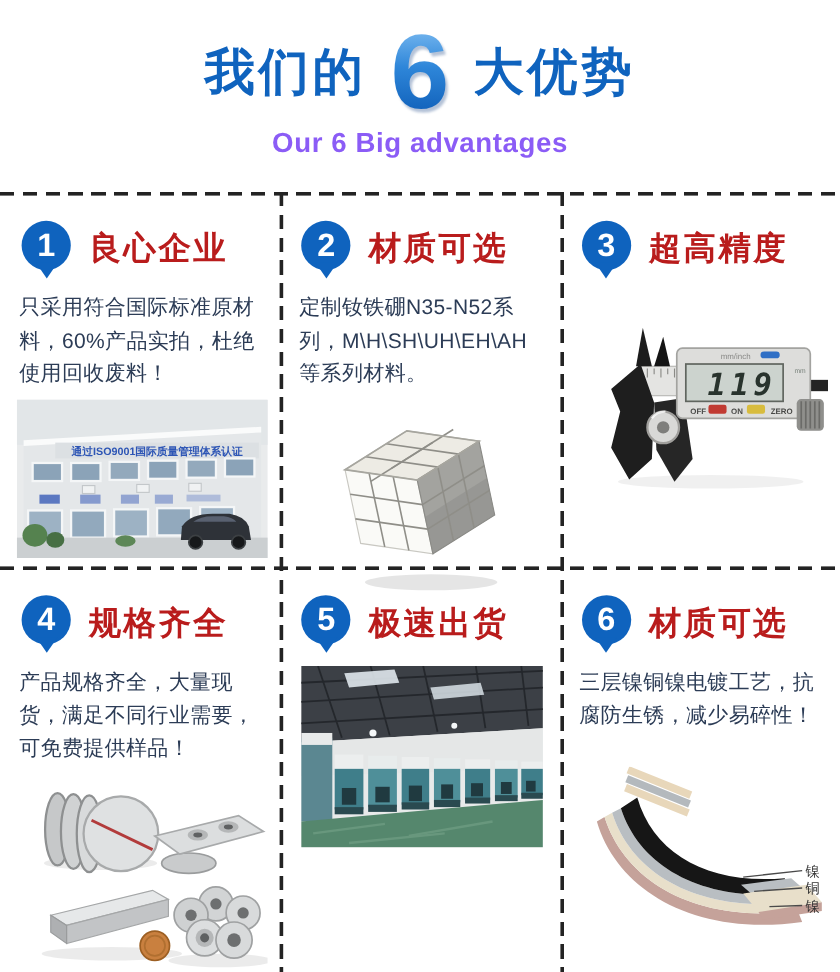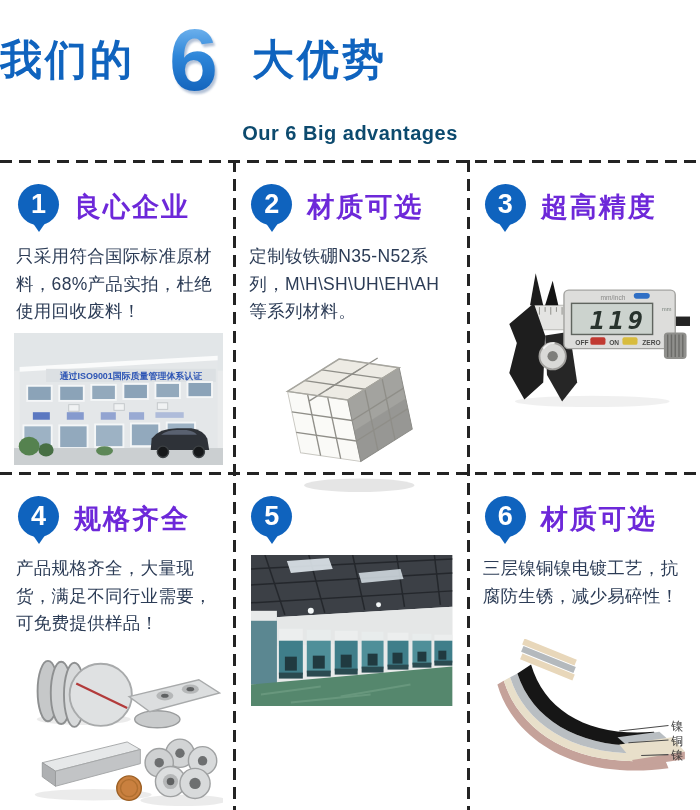--- a/index.html
+++ b/index.html
@@ -4,31 +4,31 @@
 <style>
   * { box-sizing: border-box; }
   html,body { margin:0; padding:0; background:#fff; }
   .page {
     width:700px; height:810px; position:relative; overflow:hidden;
     background:#fff; font-family:"Liberation Sans","DejaVu Sans",sans-serif;
   }
   
   .header { text-align:center; padding-top:14px; height:160px; }
   .main-title {
-    display:flex; align-items:center; gap:28px;
+    display:flex; justify-content:center; align-items:center; gap:14px;
     height:92px; font-weight:bold; color:#0f63be; font-size:42px; letter-spacing:3px;
   }
   .big-six {
     font-size:88px; font-weight:bold; line-height:0.9; letter-spacing:0;
     background:linear-gradient(180deg,#7fbdf2 0%,#2e86d9 45%,#0d5cb6 100%);
     -webkit-background-clip:text; background-clip:text; color:transparent;
     filter:drop-shadow(2px 3px 1px rgba(40,80,140,.35));
     padding:0 6px;
   }
-  .subtitle { font-size:20px; font-weight:bold; color:#0c4a6e; margin-top:16px; letter-spacing:0.5px; }
+  .subtitle { font-size:23px; font-weight:bold; color:#8b5cf6; margin-top:0px; letter-spacing:0.5px; }
 
   
   .grid { position:absolute; top:160px; left:0; width:700px; height:650px; }
   .h-line { position:absolute; left:0; width:700px; height:3px;
     background:repeating-linear-gradient(90deg,#232323 0 12px,transparent 12px 19px); }
   .v-line { position:absolute; top:0; width:3px; height:650px;
     background:repeating-linear-gradient(180deg,#232323 0 12px,transparent 12px 19px); }
   .row { position:absolute; left:0; width:700px; display:flex; }
   .row1 { top:3px; height:309px; }
   .row2 { top:315px; height:335px; }
@@ -38,21 +38,21 @@
   .pin {
     width:41px; height:41px; background:#0f63be; border-radius:50%;
     color:#fff; font-size:27px; font-weight:bold;
     display:flex; align-items:center; justify-content:center; position:relative; flex:0 0 auto;
     margin-top:-6px;
   }
   .pin::after {
     content:""; position:absolute; top:35px; left:50%; transform:translateX(-50%);
     border:9px solid transparent; border-top:13px solid #0f63be; border-bottom:0;
   }
-  .card-title { font-size:27px; color:#6d28d9; font-weight:bold; margin:0; letter-spacing:2px; white-space:nowrap; }
+  .card-title { font-size:27px; color:#b91c1c; font-weight:bold; margin:0; letter-spacing:2px; white-space:nowrap; }
   .card-body {
     font-size:17.5px; color:#2c3c56; line-height:1.58; margin:0 0 4px 2px;
     letter-spacing:0.3px; min-height:86px;
   }
   .row2 .card-body { min-height:80px; }
   .card-image { margin-top:2px; }
   .card-image svg { display:block; width:100%; height:auto; }
 
   .seg { font-family:"DejaVu Sans Mono","Liberation Mono",monospace; font-style:italic; font-weight:bold; }
 </style>
@@ -78,21 +78,21 @@
 
     <div class="row row1">
 
       <section class="card">
         <div class="card-head">
           <div class="pin">
             <span>1</span>
           </div>
           <h2 class="card-title">良心企业</h2>
         </div>
-        <p class="card-body">只采用符合国际标准原材料，68%产品实拍，杜绝使用回收废料！</p>
+        <p class="card-body">只采用符合国际标准原材料，60%产品实拍，杜绝使用回收废料！</p>
         <div class="card-image">
           <svg viewBox="0 0 222 140">
             <rect width="222" height="140" fill="#e9ebec"></rect>
             <rect width="222" height="40" fill="#e2e6e8"></rect>
             <polygon points="6,36 216,24 216,128 6,128" fill="#e4e7e9"></polygon>
             <polygon points="6,36 216,24 216,29 6,41" fill="#fafbfb"></polygon>
             <rect x="34" y="38" width="180" height="14" fill="#dce0e3"></rect>
             <text x="124" y="49" font-size="9.5" fill="#2d55b5" text-anchor="middle" font-weight="bold">通过ISO9001国际质量管理体系认证</text>
             <g>
               <rect x="14" y="56" width="26" height="16" fill="#8ba3b8" stroke="#f4f6f7" stroke-width="2"></rect>
@@ -286,20 +286,21 @@
             </g>
           </svg>
         </div>
       </section>
 
       <section class="card">
         <div class="card-head">
           <div class="pin">
             <span>5</span>
           </div>
+          <h2 class="card-title">极速出货</h2>
         </div>
         <div class="card-image" style="padding:0 4px;">
           <svg viewBox="0 0 202 152">
             <rect width="202" height="152" fill="#e8eaea"></rect>
             <polygon points="0,0 202,0 202,52 0,64" fill="#3c4046"></polygon>
             <g stroke="#24272c" stroke-width="1.5">
               <line x1="0" y1="14" x2="202" y2="4"></line>
               <line x1="0" y1="30" x2="202" y2="18"></line>
               <line x1="0" y1="48" x2="202" y2="36"></line>
               <line x1="14" y1="0" x2="34" y2="60"></line>

